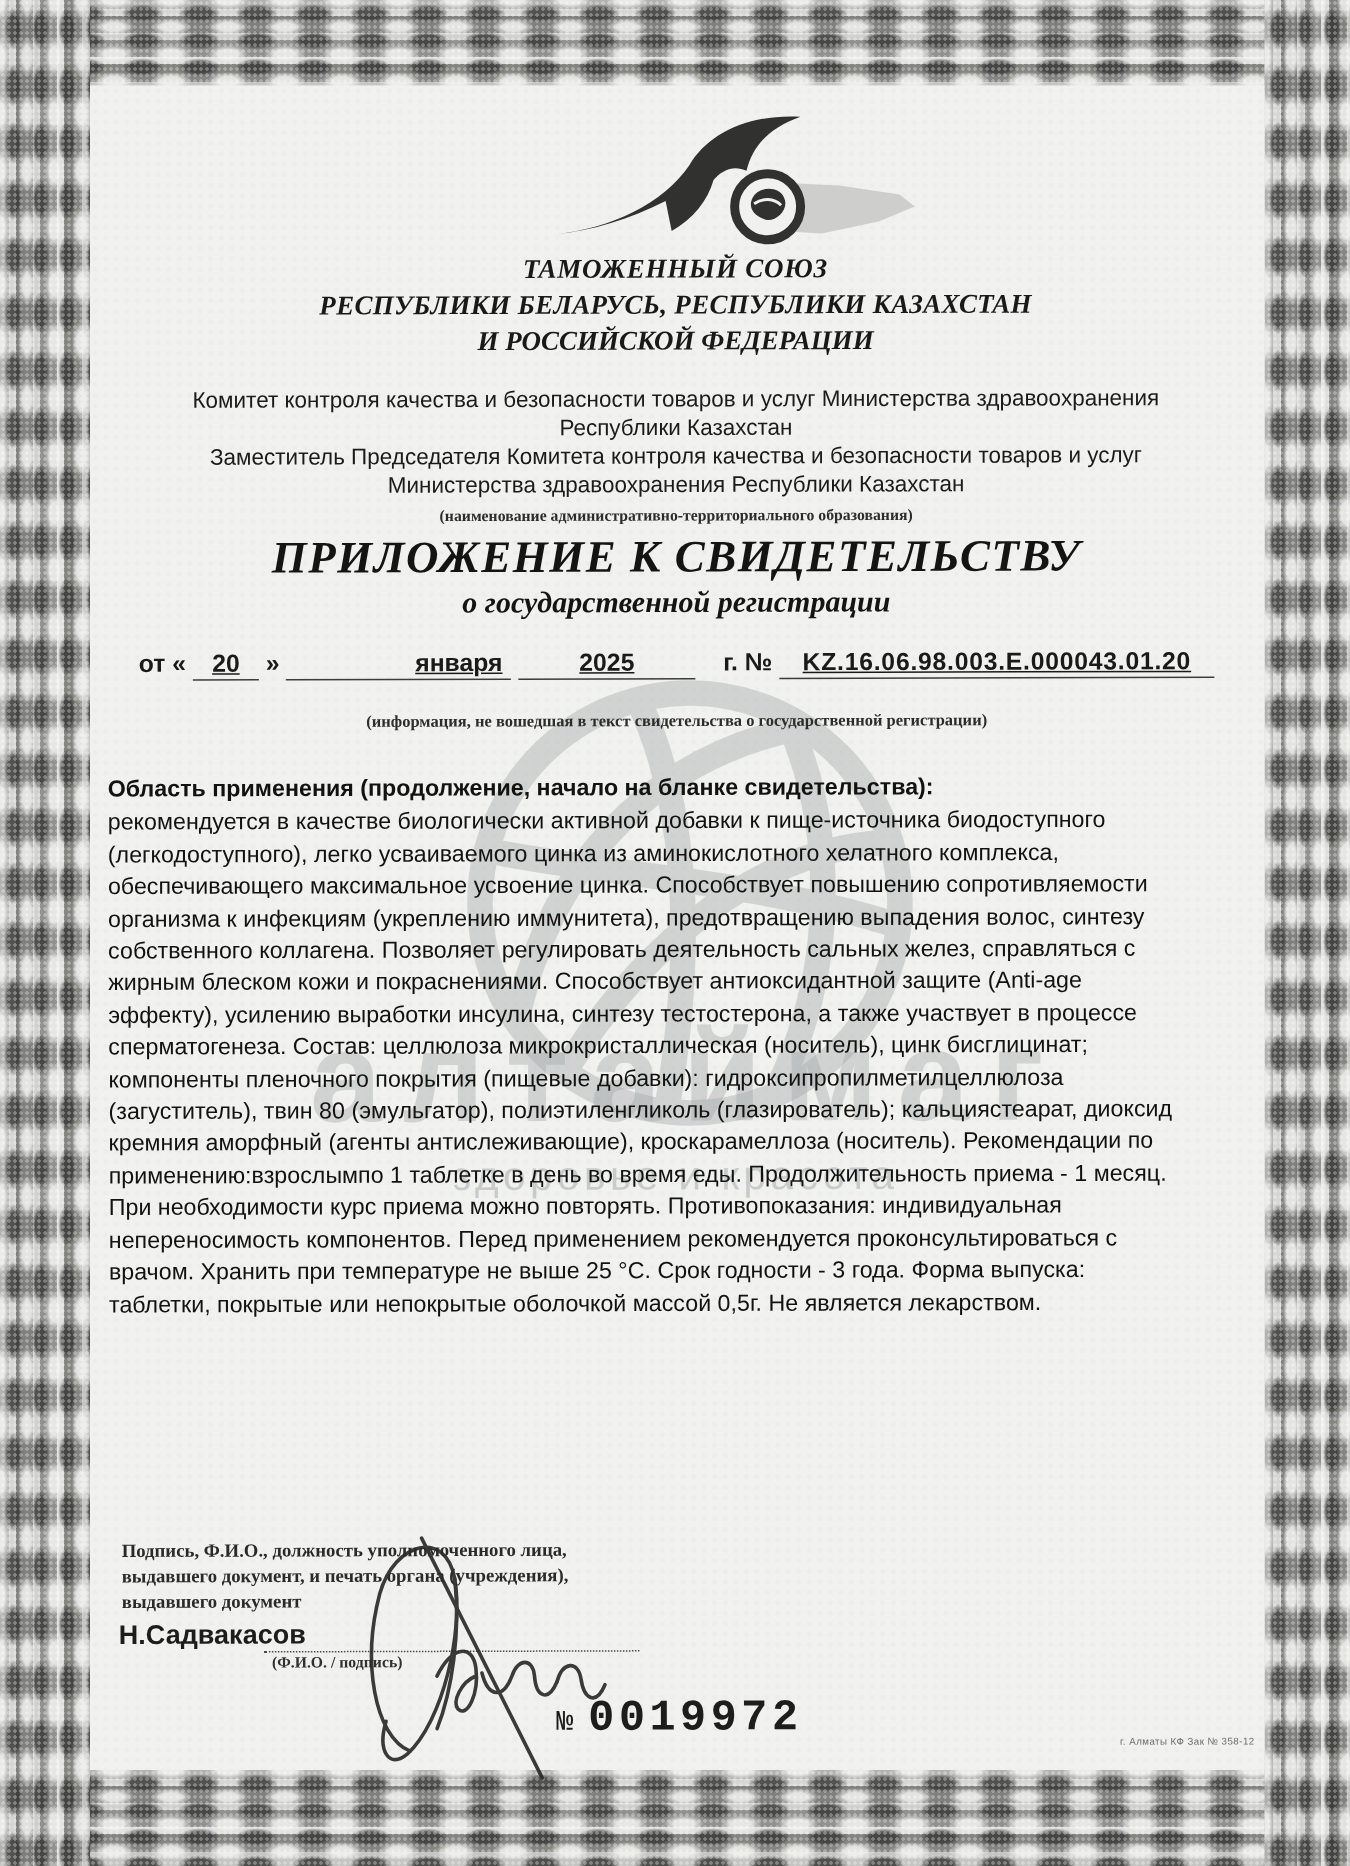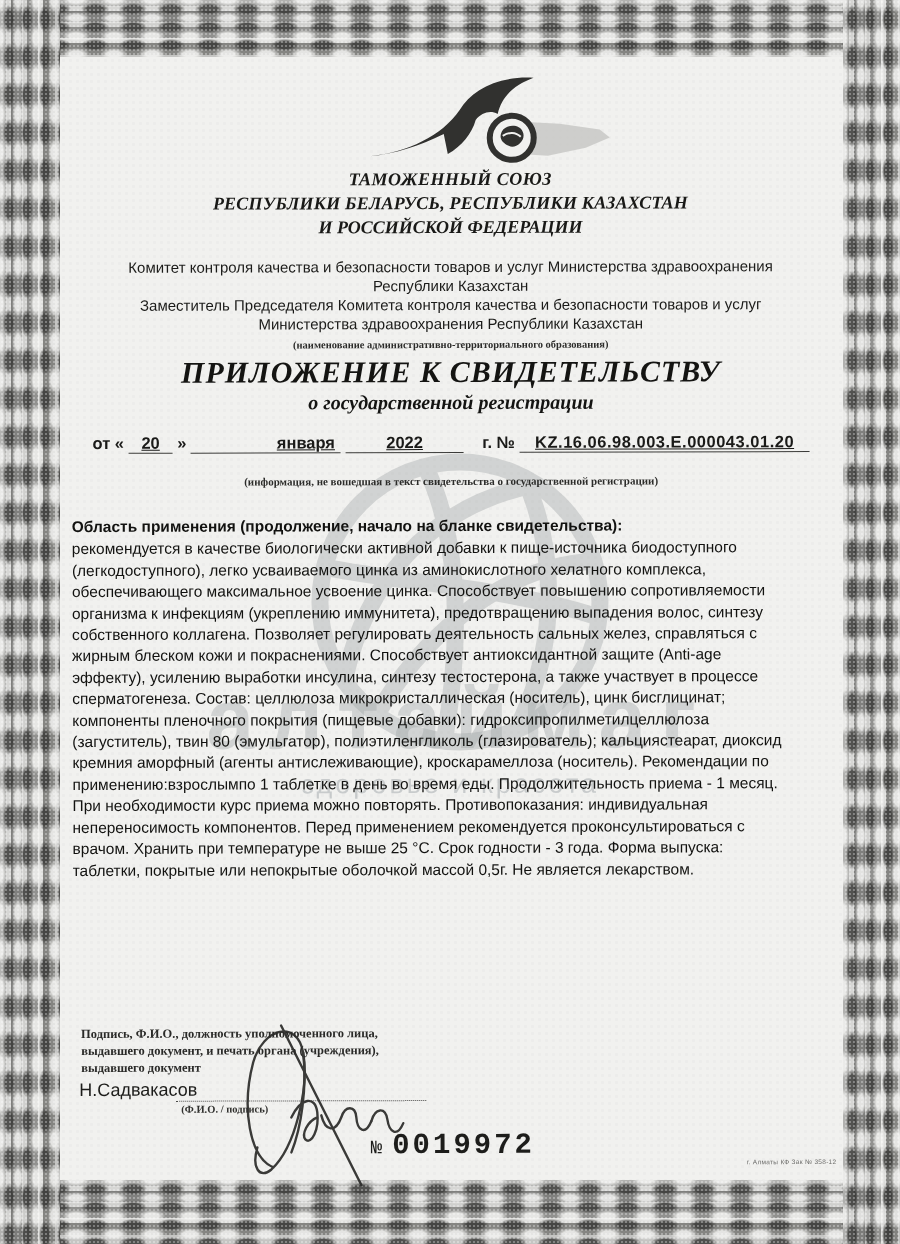--- a/index.html
+++ b/index.html
@@ -68,21 +68,21 @@
   .cap2{top:418px;font-size:11px;}
 
   
   .body-block{position:absolute;left:12px;right:6px;top:458px;font-size:15.5px;line-height:21.4px;color:#121210;}
   .body-h{font-weight:bold;margin-bottom:1px;}
   .bline{white-space:nowrap;}
 
   
   .sig-note{position:absolute;left:20px;top:968px;font-family:"Liberation Serif",serif;font-size:12.5px;
     line-height:17px;color:#2a2a28;font-weight:bold;}
-  .sig-name{position:absolute;left:18px;top:1022px;font-size:18px;font-weight:normal;color:#1c1c1a;}
+  .sig-name{position:absolute;left:18px;top:1022px;font-size:18px;font-weight:bold;color:#1c1c1a;}
   .sig-line{position:absolute;left:115px;top:1043px;width:250px;border-bottom:1.3px dotted #4a4a48;}
   .sig-cap{position:absolute;left:120px;top:1046px;font-family:"Liberation Serif",serif;font-size:10.5px;font-weight:bold;color:#30302e;}
   .scribble{position:absolute;left:150px;top:960px;}
 
   
   .stamp{position:absolute;left:545px;top:925px;width:190px;height:178px;opacity:.78;filter:blur(.35px);}
   .ring{position:absolute;border-radius:50%;}
   .r1{inset:0;border:2px solid rgba(104,104,102,.65);}
   .r2{inset:7px;border:3px dotted rgba(110,110,108,.75);}
   .r3{inset:16px;border:3px dashed rgba(118,118,116,.6);}
@@ -145,21 +145,21 @@
       <div class="cap cap1">(наименование административно-территориального образования)</div>
 
       <div class="title-main">ПРИЛОЖЕНИЕ К СВИДЕТЕЛЬСТВУ</div>
       <div class="title-sub">о государственной регистрации</div>
 
       <div class="dateline">
         <span>от «</span>
         <span class="dl-seg dl-day">20</span>
         <span>»</span>
         <span class="dl-seg dl-month">января</span>
-        <span class="dl-seg dl-year">2022</span>
+        <span class="dl-seg dl-year">2025</span>
         <span>г.</span>
         <span>№</span>
         <span class="dl-seg dl-num">KZ.16.06.98.003.E.000043.01.20</span>
       </div>
       <div class="cap cap2">(информация, не вошедшая в текст свидетельства о государственной регистрации)</div>
 
       <div class="body-block">
         <div class="body-h">Область применения (продолжение, начало на бланке свидетельства):</div>
         <div class="bline">рекомендуется в качестве биологически активной добавки к пище-источника биодоступного</div>
         <div class="bline">(легкодоступного), легко усваиваемого цинка из аминокислотного хелатного комплекса,</div>

